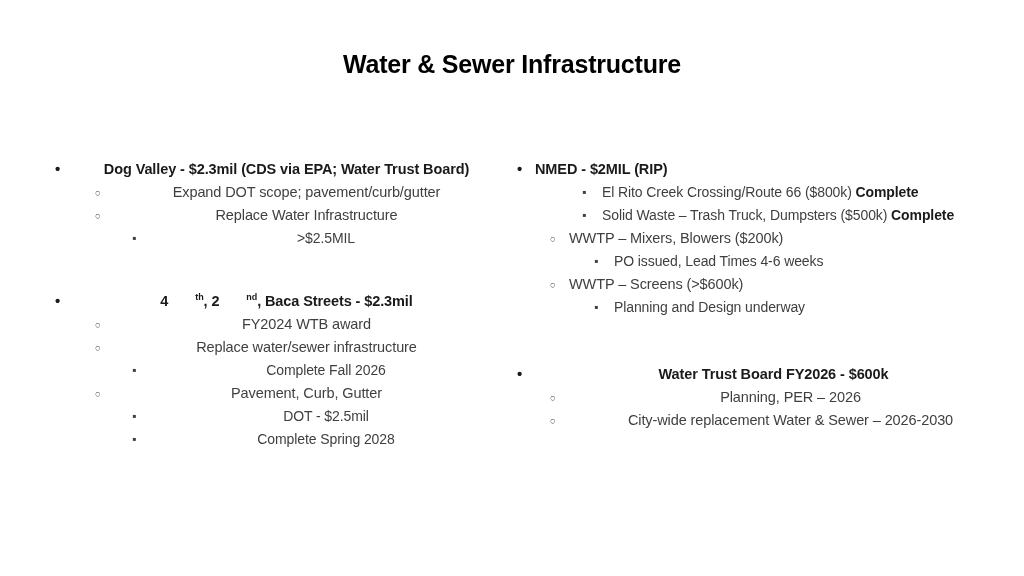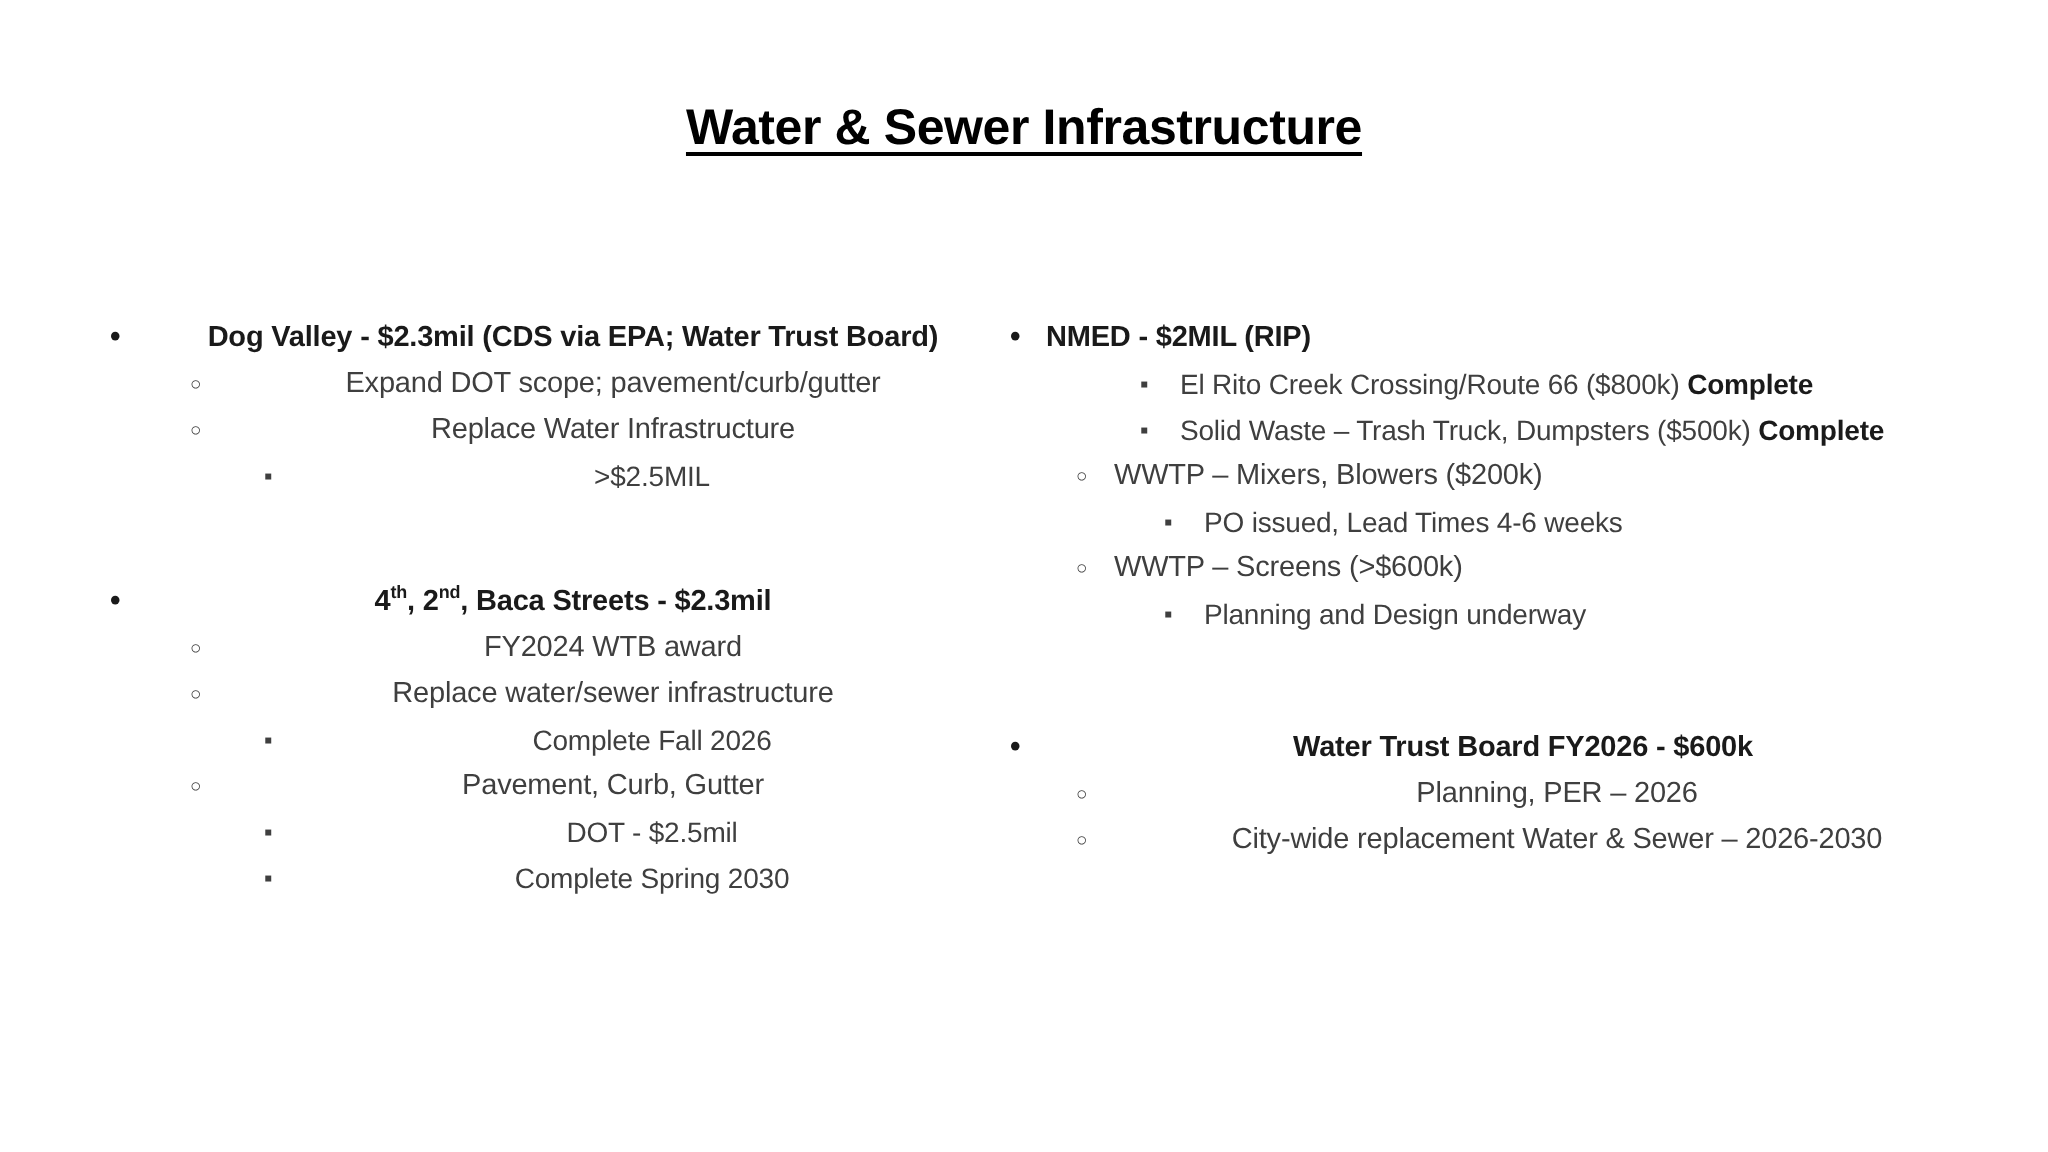--- a/index.html
+++ b/index.html
@@ -27,33 +27,32 @@
     top: 50px;
     left: 0;
     width: 1024px;
     text-align: center;
     font-size: 25px;
     font-weight: bold;
     color: #000000;
     letter-spacing: -0.2px;
   }
   .slide-title span.ttl {
-    text-decoration: underline;
     text-underline-offset: 4px;
     text-decoration-thickness: 2px;
     margin-top: 24px;
   }
 
   
   .col {
     position: absolute;
     top: 158px;
   }
   .col-left  { left: 50px;  width: 450px; text-align: center; }
-  .col-right { left: 500px; width: 500px; }
+  .col-right { left: 512px; width: 500px; }
 
   
   .group { margin-bottom: 0; }
   .group.gap-left  { margin-top: 40px; }
   .group.gap-right { margin-top: 44px; text-align: center; }
 
   .li {
     position: relative;
     line-height: 23px;
     white-space: nowrap;
@@ -115,21 +114,21 @@
 
   
   .col-right .lvl3 { padding-left: 90px; }
   .col-right .lvl3::before { left: 70px; }
   .col-right .lvl2 { padding-left: 57px; }
   .col-right .lvl2::before { left: 38px; }
   .col-right .lvl2 + .lvl3 { padding-left: 102px; }
   .col-right .lvl2 + .lvl3::before { left: 82px; }
 
   .bold-in  { font-weight: bold; color: #1a1a1a; }
-  sup { font-size: 0.62em; vertical-align: super; line-height: 0; }
+  sup { font-size: 0.62em; vertical-align: super; line-height: 0; margin-left: 27px; }
 </style>
 </head>
 <body>
 
 <div class="slide">
 
   <div class="slide-title"><span class="ttl">Water &amp; Sewer Infrastructure</span></div>
 
   <div class="col col-left">
 
@@ -140,21 +139,21 @@
       <div class="li lvl3">&gt;$2.5MIL</div>
     </div>
 
     <div class="group gap-left">
       <div class="li lvl1">4<sup>th</sup>, 2<sup>nd</sup>, Baca Streets - $2.3mil</div>
       <div class="li lvl2">FY2024 WTB award</div>
       <div class="li lvl2">Replace water/sewer infrastructure</div>
       <div class="li lvl3">Complete Fall 2026</div>
       <div class="li lvl2">Pavement, Curb, Gutter</div>
       <div class="li lvl3">DOT - $2.5mil</div>
-      <div class="li lvl3">Complete Spring 2030</div>
+      <div class="li lvl3">Complete Spring 2028</div>
     </div>
 
   </div>
 
   <div class="col col-right">
 
     <div class="group">
       <div class="li lvl1">NMED - $2MIL (RIP)</div>
       <div class="li lvl3"><span>El Rito Creek Crossing/Route 66 ($800k) </span><span class="bold-in">Complete</span></div>
       <div class="li lvl3"><span>Solid Waste – Trash Truck, Dumpsters ($500k) </span><span class="bold-in">Complete</span></div>

